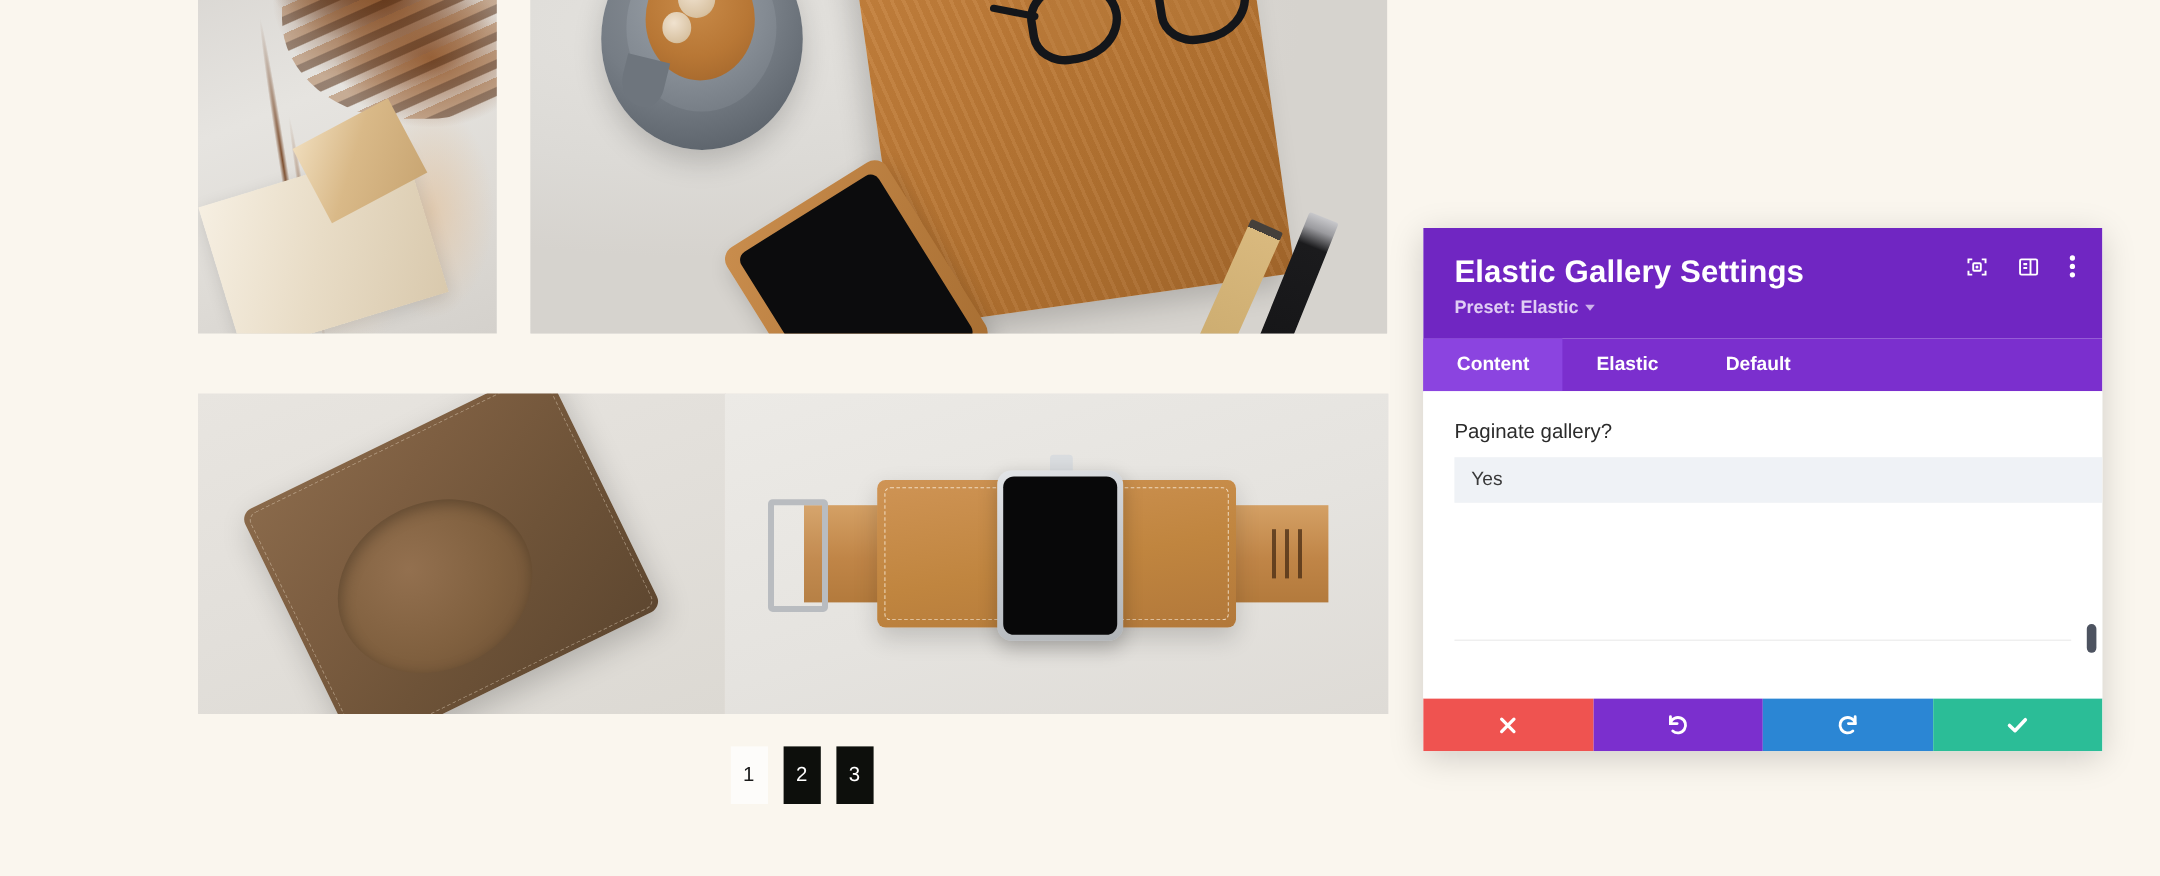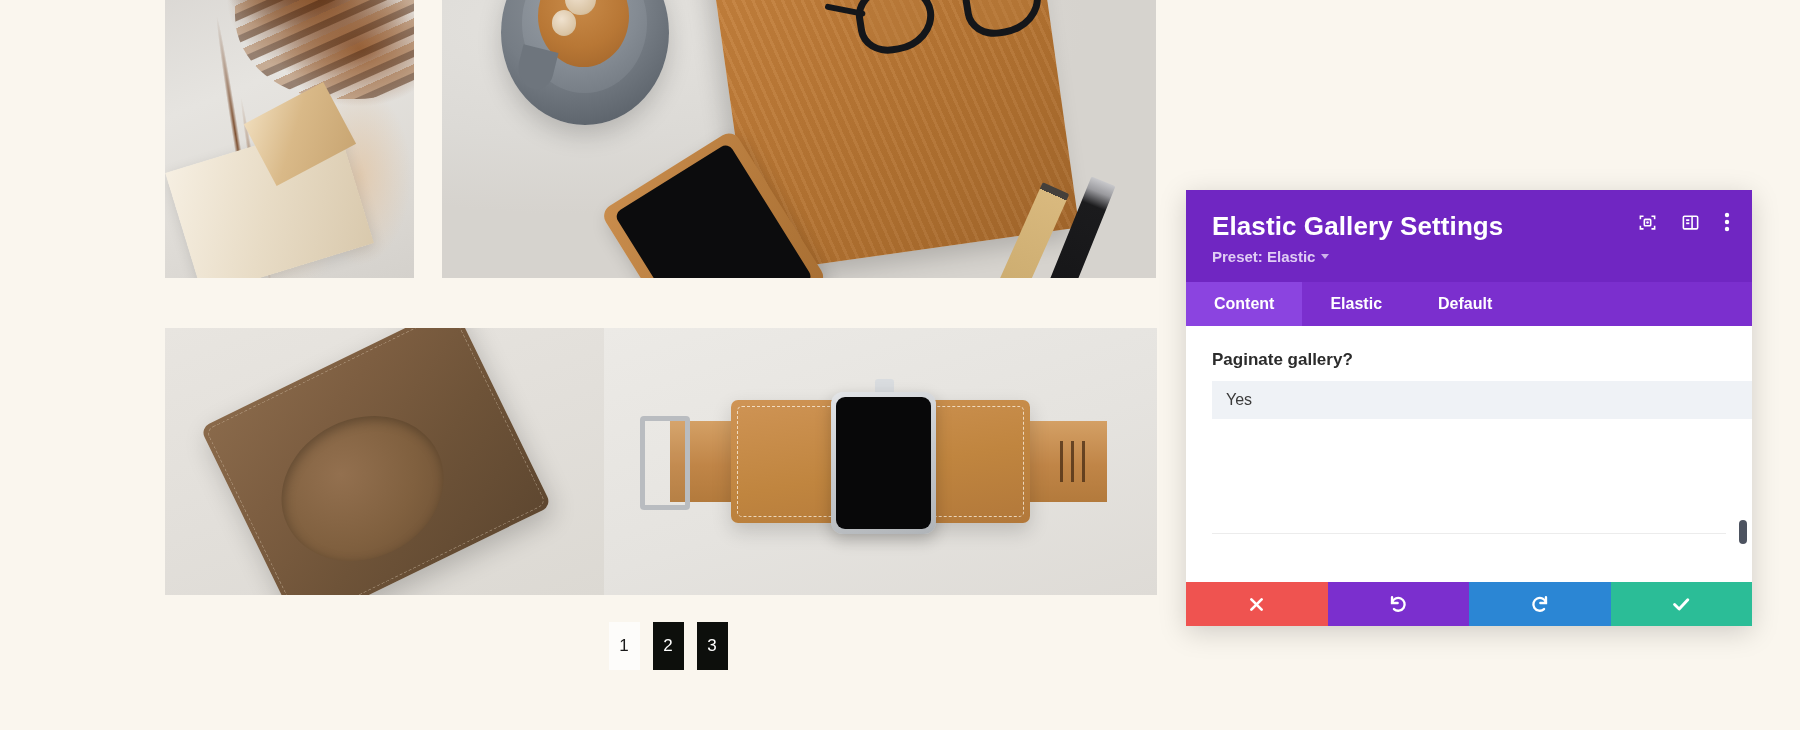--- a/index.html
+++ b/index.html
@@ -298,21 +298,21 @@
     flex: 1;
     background: #ffffff;
     padding: 24px 26px 0 26px;
     position: relative;
     overflow: hidden;
   }
   .field { margin-bottom: 26px; }
   .field-label {
     font-size: 17px;
     color: #2b2b2b;
-    font-weight: 700;
+    font-weight: 400;
     margin-bottom: 11px;
   }
   .select-box {
     height: 38px;
     background: #eff2f6;
     border: none;
     display: flex; align-items: center;
     padding: 0 14px;
     position: relative;
     cursor: pointer;

